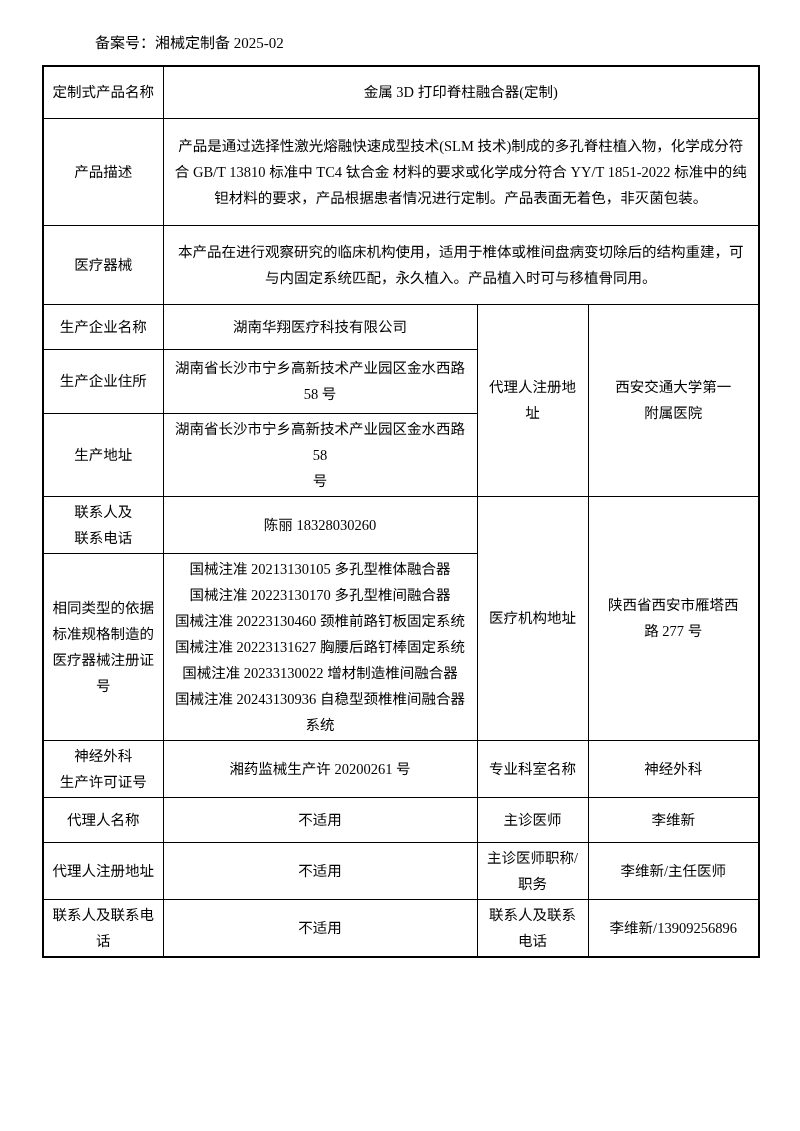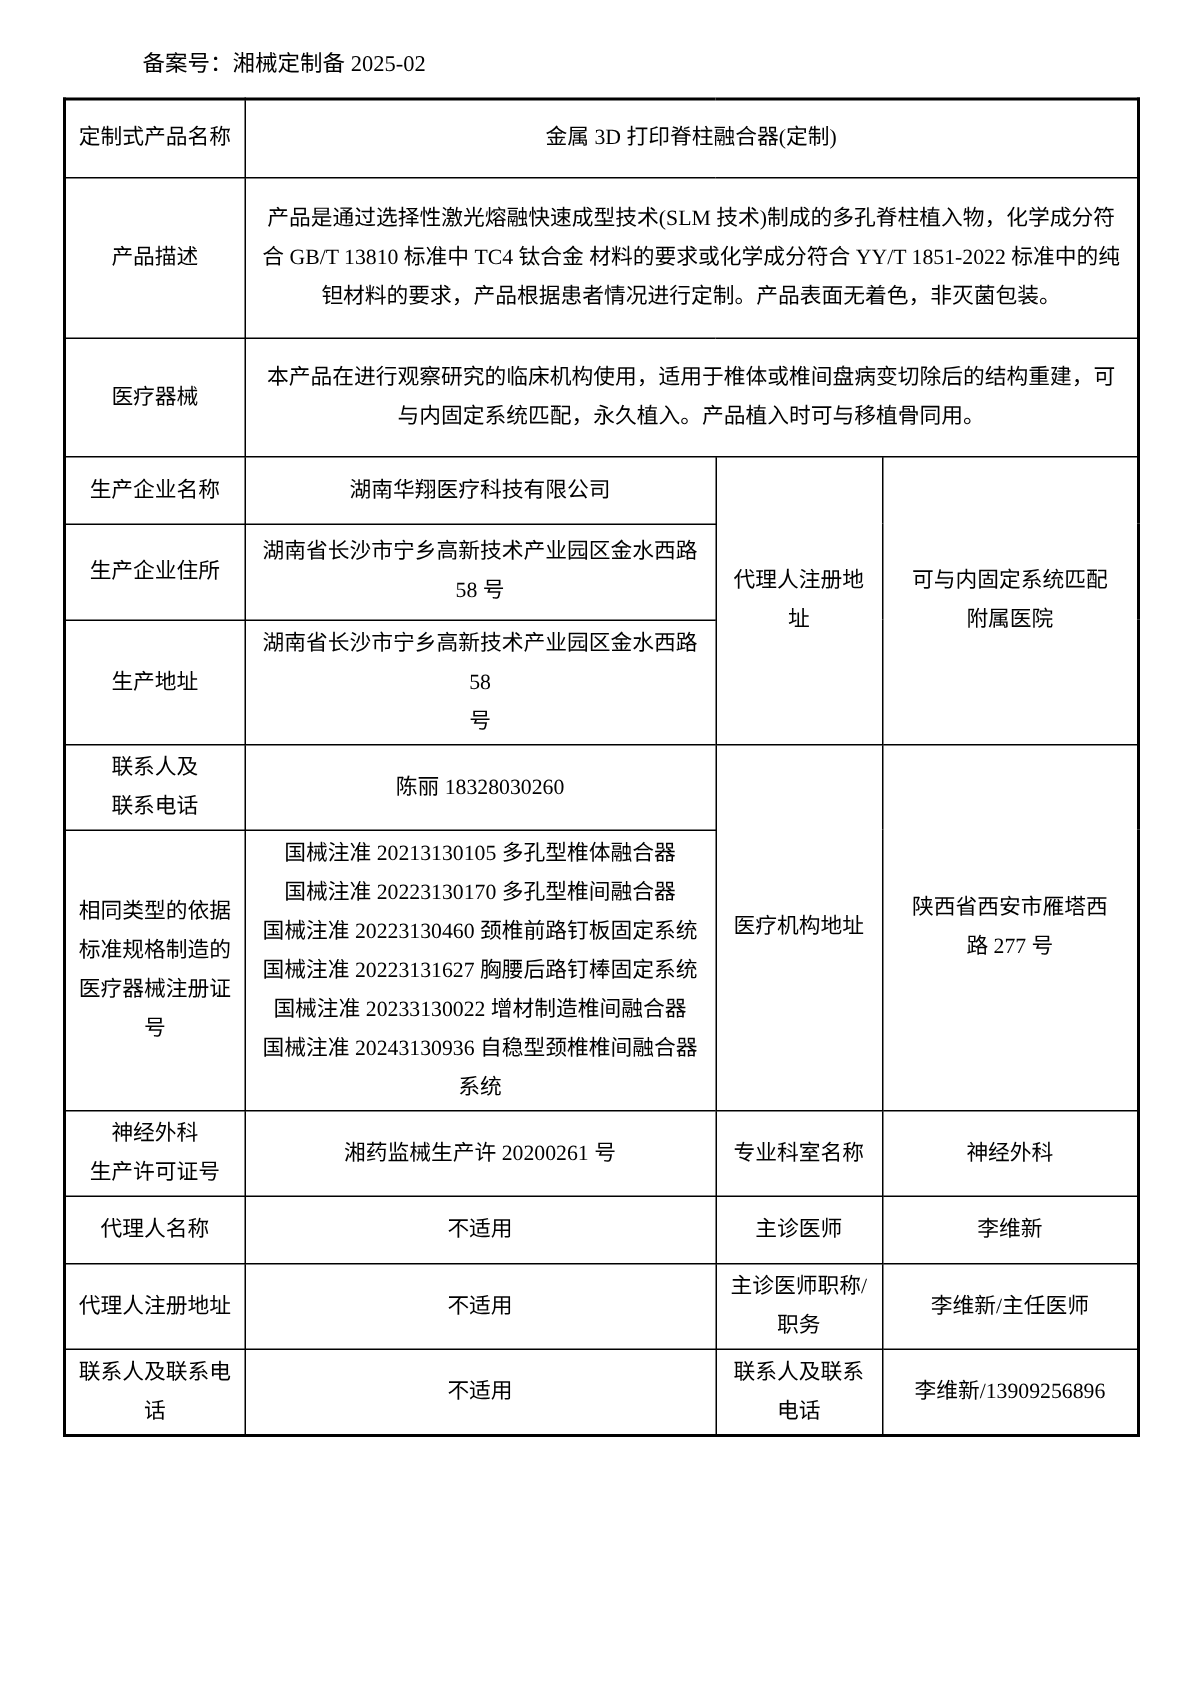--- a/index.html
+++ b/index.html
@@ -95,21 +95,21 @@
 
     <tr class="r2">
       <td>医疗器械</td>
       <td colspan="3" class="justify">本产品在进行观察研究的临床机构使用，适用于椎体或椎间盘病变切除后的结构重建，可与内固定系统匹配，永久植入。产品植入时可与移植骨同用。</td>
     </tr>
 
     <tr class="r3">
       <td>生产企业名称</td>
       <td>湖南华翔医疗科技有限公司</td>
       <td rowspan="3">代理人注册地址</td>
-      <td rowspan="3">可与内固定系统匹配
+      <td rowspan="3">西安交通大学第一
 附属医院</td>
     </tr>
 
     <tr class="r4">
       <td>生产企业住所</td>
       <td>湖南省长沙市宁乡高新技术产业园区金水西路
 58 号</td>
     </tr>
 
     <tr class="r5">

